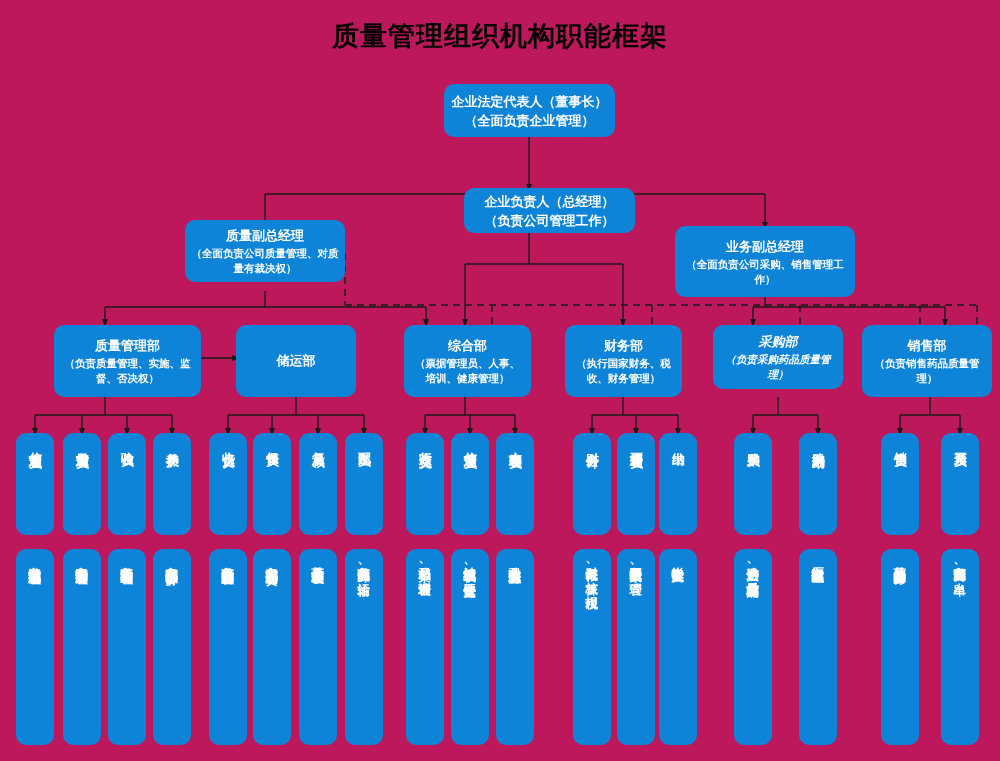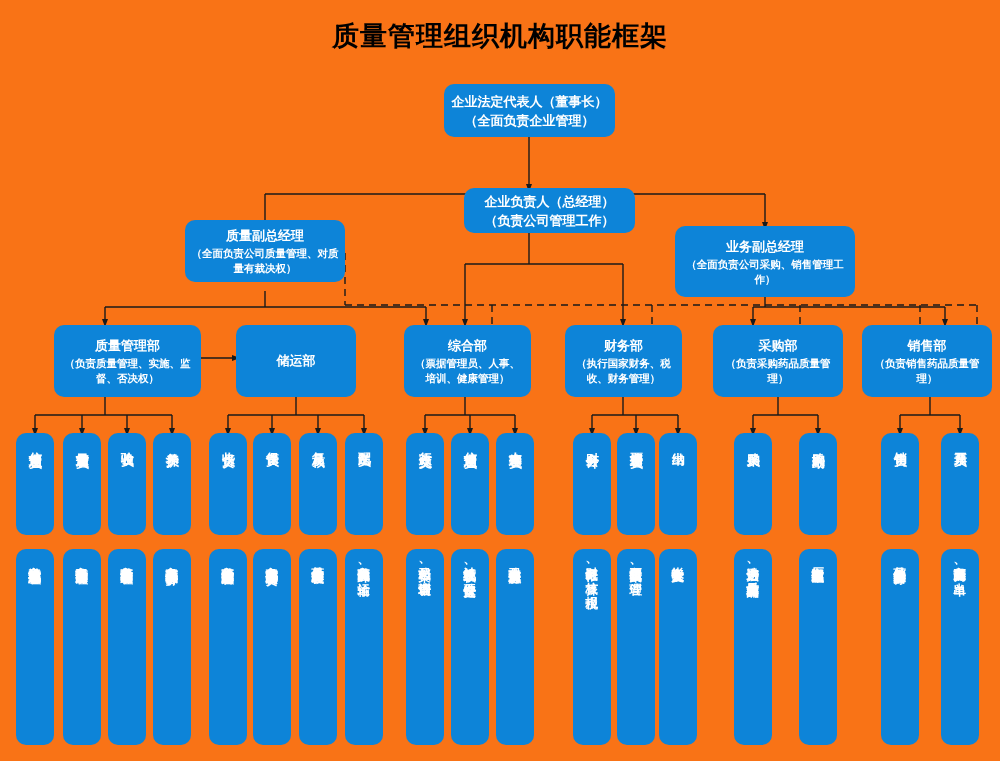--- a/index.html
+++ b/index.html
@@ -7,21 +7,21 @@
     padding: 0;
     background: #ffffff;
   }
   body {
     font-family: "DejaVu Sans", "Liberation Sans", sans-serif;
   }
   #canvas {
     position: relative;
     width: 1000px;
     height: 761px;
-    background: #f97316;
+    background: #be185d;
     overflow: hidden;
   }
   #wires {
     position: absolute;
     left: 0;
     top: 0;
     width: 1000px;
     height: 761px;
     pointer-events: none;
   }
@@ -244,21 +244,21 @@
     </div>
   </div>
 
   <div class="box" style="left:565px; top:325px; width:117px; height:72px;">
     <div class="inner">
       <span class="head">财务部</span>
       <span class="sub">（执行国家财务、税收、财务管理）</span>
     </div>
   </div>
 
-  <div class="box" style="left:713px; top:325px; width:130px; height:72px;">
+  <div class="box" style="left:713px; top:325px; width:130px; height:64px;font-style:italic;">
     <div class="inner">
       <span class="head">采购部</span>
       <span class="sub">（负责采购药品质量管理）</span>
     </div>
   </div>
 
   <div class="box" style="left:862px; top:325px; width:130px; height:72px;">
     <div class="inner">
       <span class="head">销售部</span>
       <span class="sub">（负责销售药品质量管理）</span>

